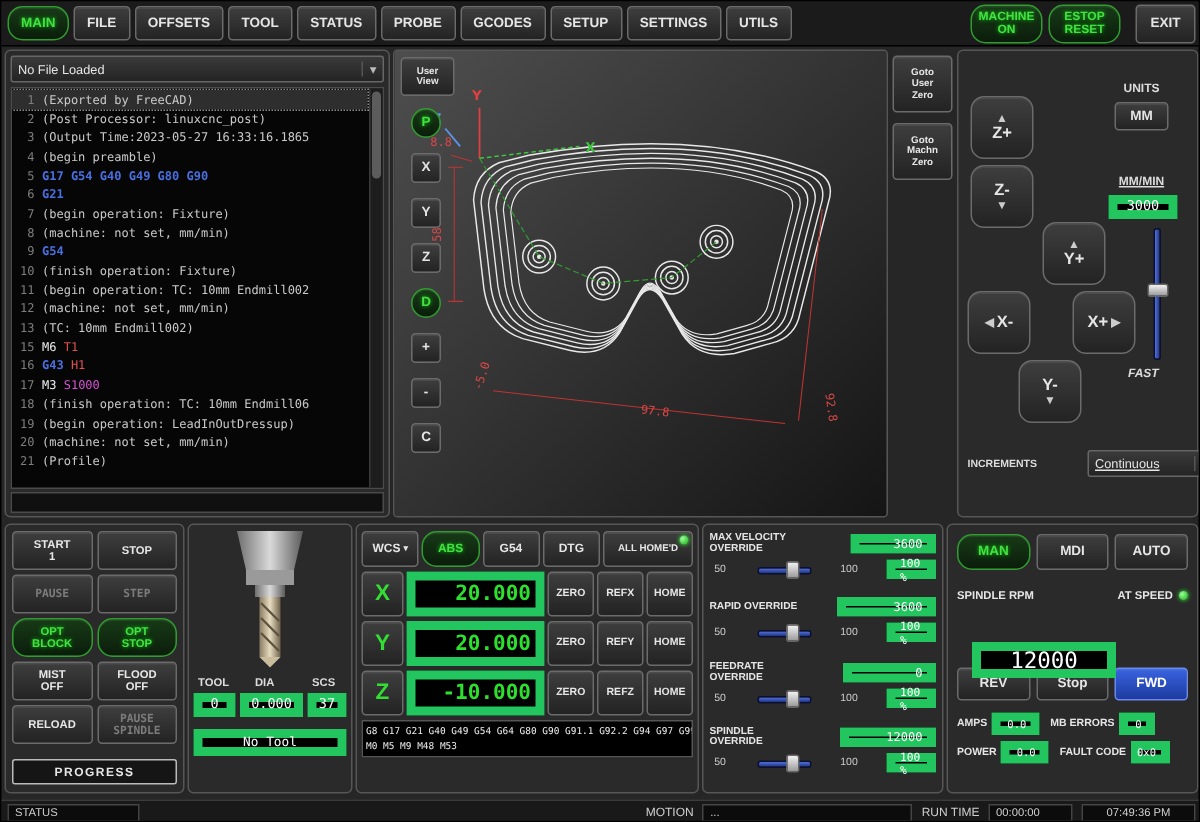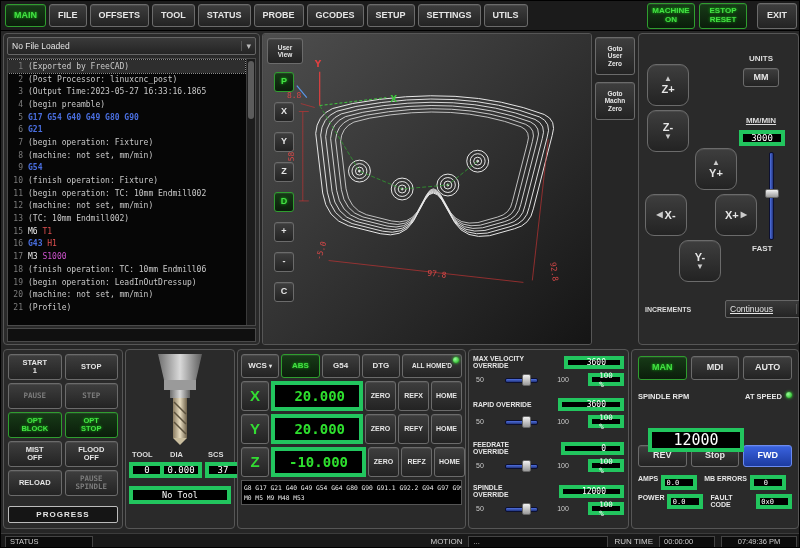--- a/index.html
+++ b/index.html
@@ -9,27 +9,27 @@
     font-family:"Liberation Sans", sans-serif; color:#e6e6e6; overflow:hidden;
     border:1px solid #000;
   }
   
   .btn{
     display:flex; align-items:center; justify-content:center; text-align:center;
     background:linear-gradient(#3e3e3e,#232323); border:1px solid #6b6b6b; border-radius:3px;
     color:#e6e6e6; font-weight:bold; font-size:9px; line-height:1.1; white-space:pre-line;
     box-shadow:inset 0 1px 0 rgba(255,255,255,.07); cursor:default;
   }
-  .btn.green{ color:#44e044; border-color:#2f9e2f; background:linear-gradient(#173a17,#0b1d0b); text-shadow:0 0 3px #1c1; }
+  .btn.green{ color:#44e044; border-color:#2f9e2f; background:linear-gradient(#173a17,#0b1d0b); text-shadow:0 0 3px #1c1;border-radius:10px; }
   .btn.dim{ color:#7c7c7c; }
   .btn.blue{ background:linear-gradient(#3a63e0,#1c3ba0); border-color:#6a8af0; color:#fff; }
   .display{
-    background:#000; border:4px solid #22c55e; color:#fff;
+    background:#000; border:6px solid #22c55e; color:#fff;
     font-family:"DejaVu Sans Mono", monospace; display:flex; align-items:center;
-    justify-content:flex-end; padding:0 14px; font-size:9px;
+    justify-content:flex-end; padding:0 3px; font-size:9px;
   }
   .led{ width:6px; height:6px; border-radius:50%; background:radial-gradient(circle at 35% 35%, #9f9, #1a1); box-shadow:0 0 3px #3f3; display:inline-block; }
   .panel{ position:absolute; background:#2a2a2a; border:1px solid #565656; border-radius:4px; }
   .abs{ position:absolute; }
   .lbl{ font-size:8px; font-weight:bold; color:#dcdcdc; }
   
   .topbar{ position:absolute; left:0; top:0; width:800px; height:30px; background:#1b1b1b;
     border-bottom:1px solid #000; display:flex; align-items:center; gap:3px; padding:0 4px; }
   .topbar .btn{ height:23px; padding:0 8px; }
   .tb-right{ margin-left:auto; display:flex; gap:4px; align-items:center; }
@@ -90,21 +90,21 @@
   
   .ovr-group{ position:relative; margin:5px 4px 0 4px; height:38px; }
   .ovr-top{ display:flex; align-items:center; justify-content:space-between; }
   .ovr-label{ font-size:6.8px; font-weight:bold; }
   .ovr-val{ width:66px; height:13px; font-size:8px;margin-left:22px; }
   .ovr-slide{ display:flex; align-items:center; gap:18px; margin-top:4px; }
   .mm{ font-size:7px; color:#ccc; width:14px; text-align:center; }
   .ovr-slide .hslider{ flex:1; }
   .pct{ width:33px; height:13px; font-size:7.5px; justify-content:center; }
   
-  .sp-row{ display:flex; align-items:flex-start; gap:4px; margin:6px 6px 0 6px; }
+  .sp-row{ display:flex; align-items:center; gap:4px; margin:6px 6px 0 6px; }
   .sp-row .btn{ height:24px; flex:1; }
   .sp-lbl{ font-size:7.5px; font-weight:bold; }
   .sp-small{ height:15px; font-size:7px; }
   
   .statusbar{ position:absolute; left:0; top:532px; width:800px; height:16px; background:#191919;
     border-top:1px solid #3c3c3c; display:flex; align-items:center; gap:6px; padding:0 4px; font-size:8px; color:#cfcfcf; }
   .sb-box{ background:#0c0c0c; border:1px solid #444; height:12px; display:flex; align-items:center; padding:0 4px; font-size:7.5px; }
   .sb-spacer{ flex:1; }
 </style>
 </head>
@@ -258,21 +258,21 @@
       <span class="arr">▼</span>
     </button>
     <div class="abs lbl" style="left:92px;top:20px;width:60px;text-align:center;">UNITS</div>
     <button class="btn abs" style="left:104px;top:34px;width:36px;height:19px;">MM</button>
     <div class="abs lbl" style="left:92px;top:82px;width:60px;text-align:center;text-decoration:underline;">MM/MIN</div>
     <div class="display abs" style="left:100px;top:96px;width:46px;height:16px;justify-content:center;">3000</div>
     <div class="vslider" style="left:126px;top:118px;height:88px;">
       <div class="groove"></div>
       <div class="handle"></div>
     </div>
-    <div class="abs lbl" style="left:113px;top:210px;">FAST</div>
+    <div class="abs lbl" style="left:113px;top:210px;font-style:italic;">FAST</div>
     <button class="btn jog-btn" style="left:56px;top:114px;">
       <span class="arr">▲</span>
       <span>Y+</span>
     </button>
     <button class="btn jog-btn row" style="left:6px;top:160px;">
       <span class="arr">◀</span>
       <span>X-</span>
     </button>
     <button class="btn jog-btn row" style="left:76px;top:160px;">
       <span>X+</span>

